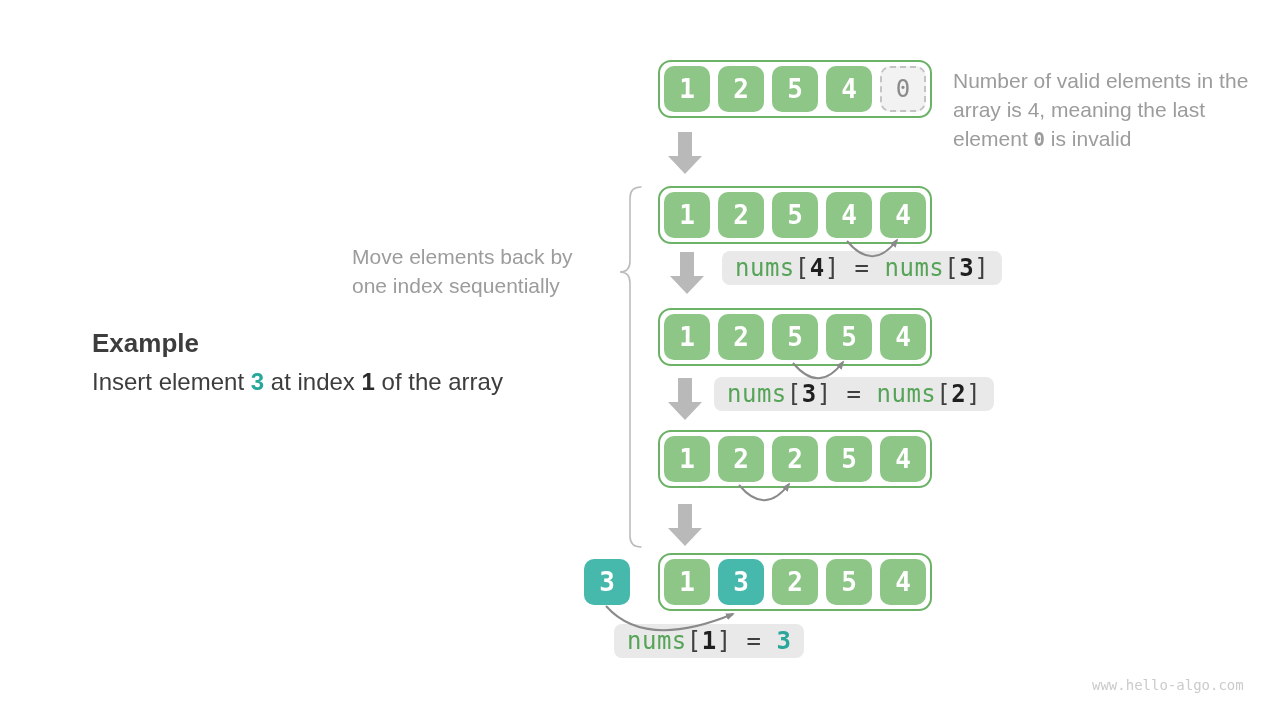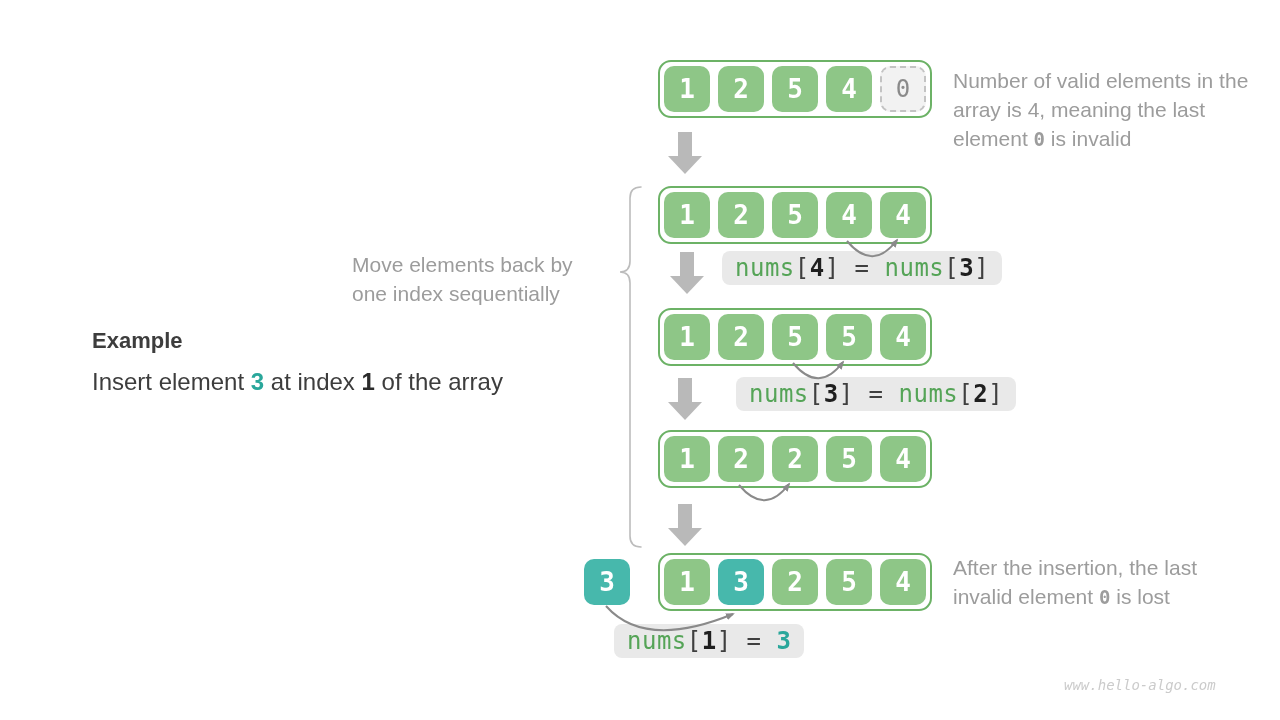--- a/index.html
+++ b/index.html
@@ -39,57 +39,56 @@
 
   
   .code-label { position:absolute; background:#e9e9e9; border-radius:8px;
                 padding:3px 13px; font-family:"DejaVu Sans Mono", monospace;
                 font-size:24px; line-height:28px; letter-spacing:0.5px;
                 color:#3f3f3f; z-index:3; white-space:pre; }
   .code-label .fn  { color:#55a457; }
   .code-label .idx { color:#1f1f1f; font-weight:bold; }
   .code-label .val { color:#2aa79b; font-weight:bold; }
   .label1 { left:722px; top:251px; }
-  .label2 { left:736px; top:377px; }
+  .label2 { left:714px; top:377px; }
   .label3 { left:699px; top:503px; }
   .label4 { left:614px; top:624px;border-radius:8px; }
 
   
   .note { position:absolute; color:#9c9c9c; font-size:21px; line-height:29px; }
   .note .mono0 { font-family:"DejaVu Sans Mono", monospace; font-weight:bold; font-size:19px; }
   .note-top-right { left:953px; top:46px; width:300px;margin-top:20px; }
   .note-bottom-right { left:953px; top:553px; width:292px; }
-  .note-move { left:352px; top:250px; width:256px; }
+  .note-move { left:352px; top:242px; width:256px; }
 
   .example-heading { position:absolute; left:92px; top:328px; color:#3d3d3d;
-                     font-size:22px; font-weight:bold; }
+                     font-size:26px; font-weight:bold; }
   .example-line { position:absolute; left:92px; top:368px; color:#3d3d3d; font-size:24px; }
   .example-line .ins-val { color:#2aa79b; font-weight:bold; }
   .example-line .ins-idx { color:#2b2b2b; font-weight:bold; }
 
-  .watermark { position:absolute; left:1064px; top:677px; color:#cbcbcb;
-               font-family:"DejaVu Sans Mono", monospace; font-size:14px;font-style:italic; }
+  .watermark { position:absolute; left:1092px; top:677px; color:#cbcbcb;
+               font-family:"DejaVu Sans Mono", monospace; font-size:14px; }
 
   
   .overlay { position:absolute; left:0; top:0; width:1280px; height:720px;
              pointer-events:none; z-index:5; }
 </style>
 </head>
 <body>
 
 <div class="canvas">
 
   <div class="example-heading">Example</div>
   <div class="example-line"><span>Insert element </span><span class="ins-val">3</span><span> at index </span><span class="ins-idx">1</span><span> of the array</span></div>
 
   <div class="note note-top-right"><span>Number of valid elements in the array is 4, meaning the last element </span><span class="mono0">0</span><span> is invalid</span></div>
 
   <div class="note note-move">Move elements back by one index sequentially</div>
 
-  <div class="note note-bottom-right"><span>After the insertion, the last invalid element </span><span class="mono0">0</span><span> is lost</span></div>
 
   <div class="array-row row1">
     <div class="cell">1</div>
     <div class="cell">2</div>
     <div class="cell">5</div>
     <div class="cell">4</div>
     <div class="cell dashed">0</div>
   </div>
 
   <div class="array-row row2">

